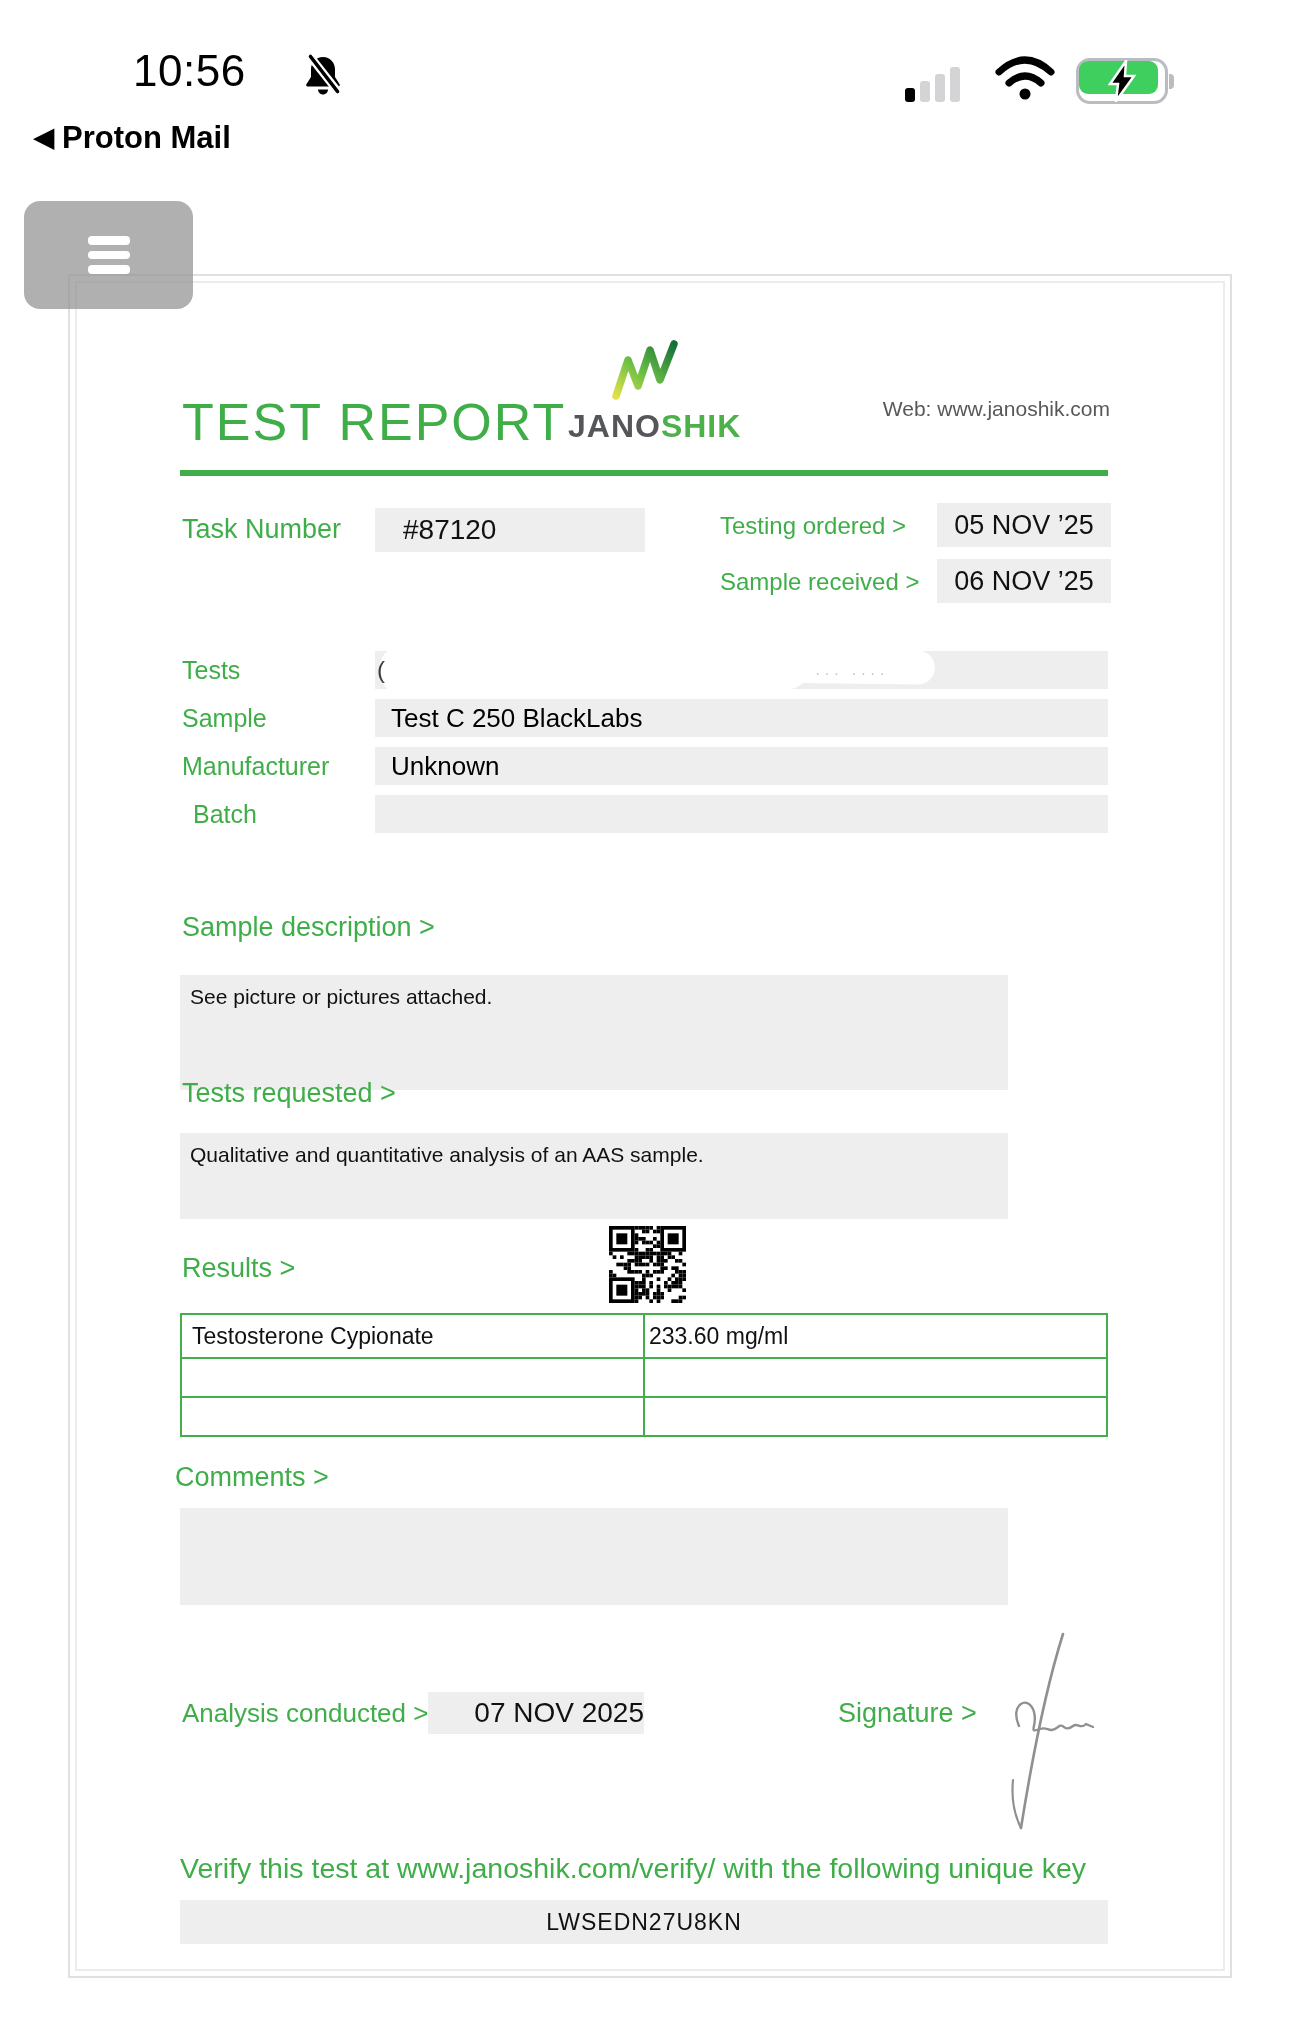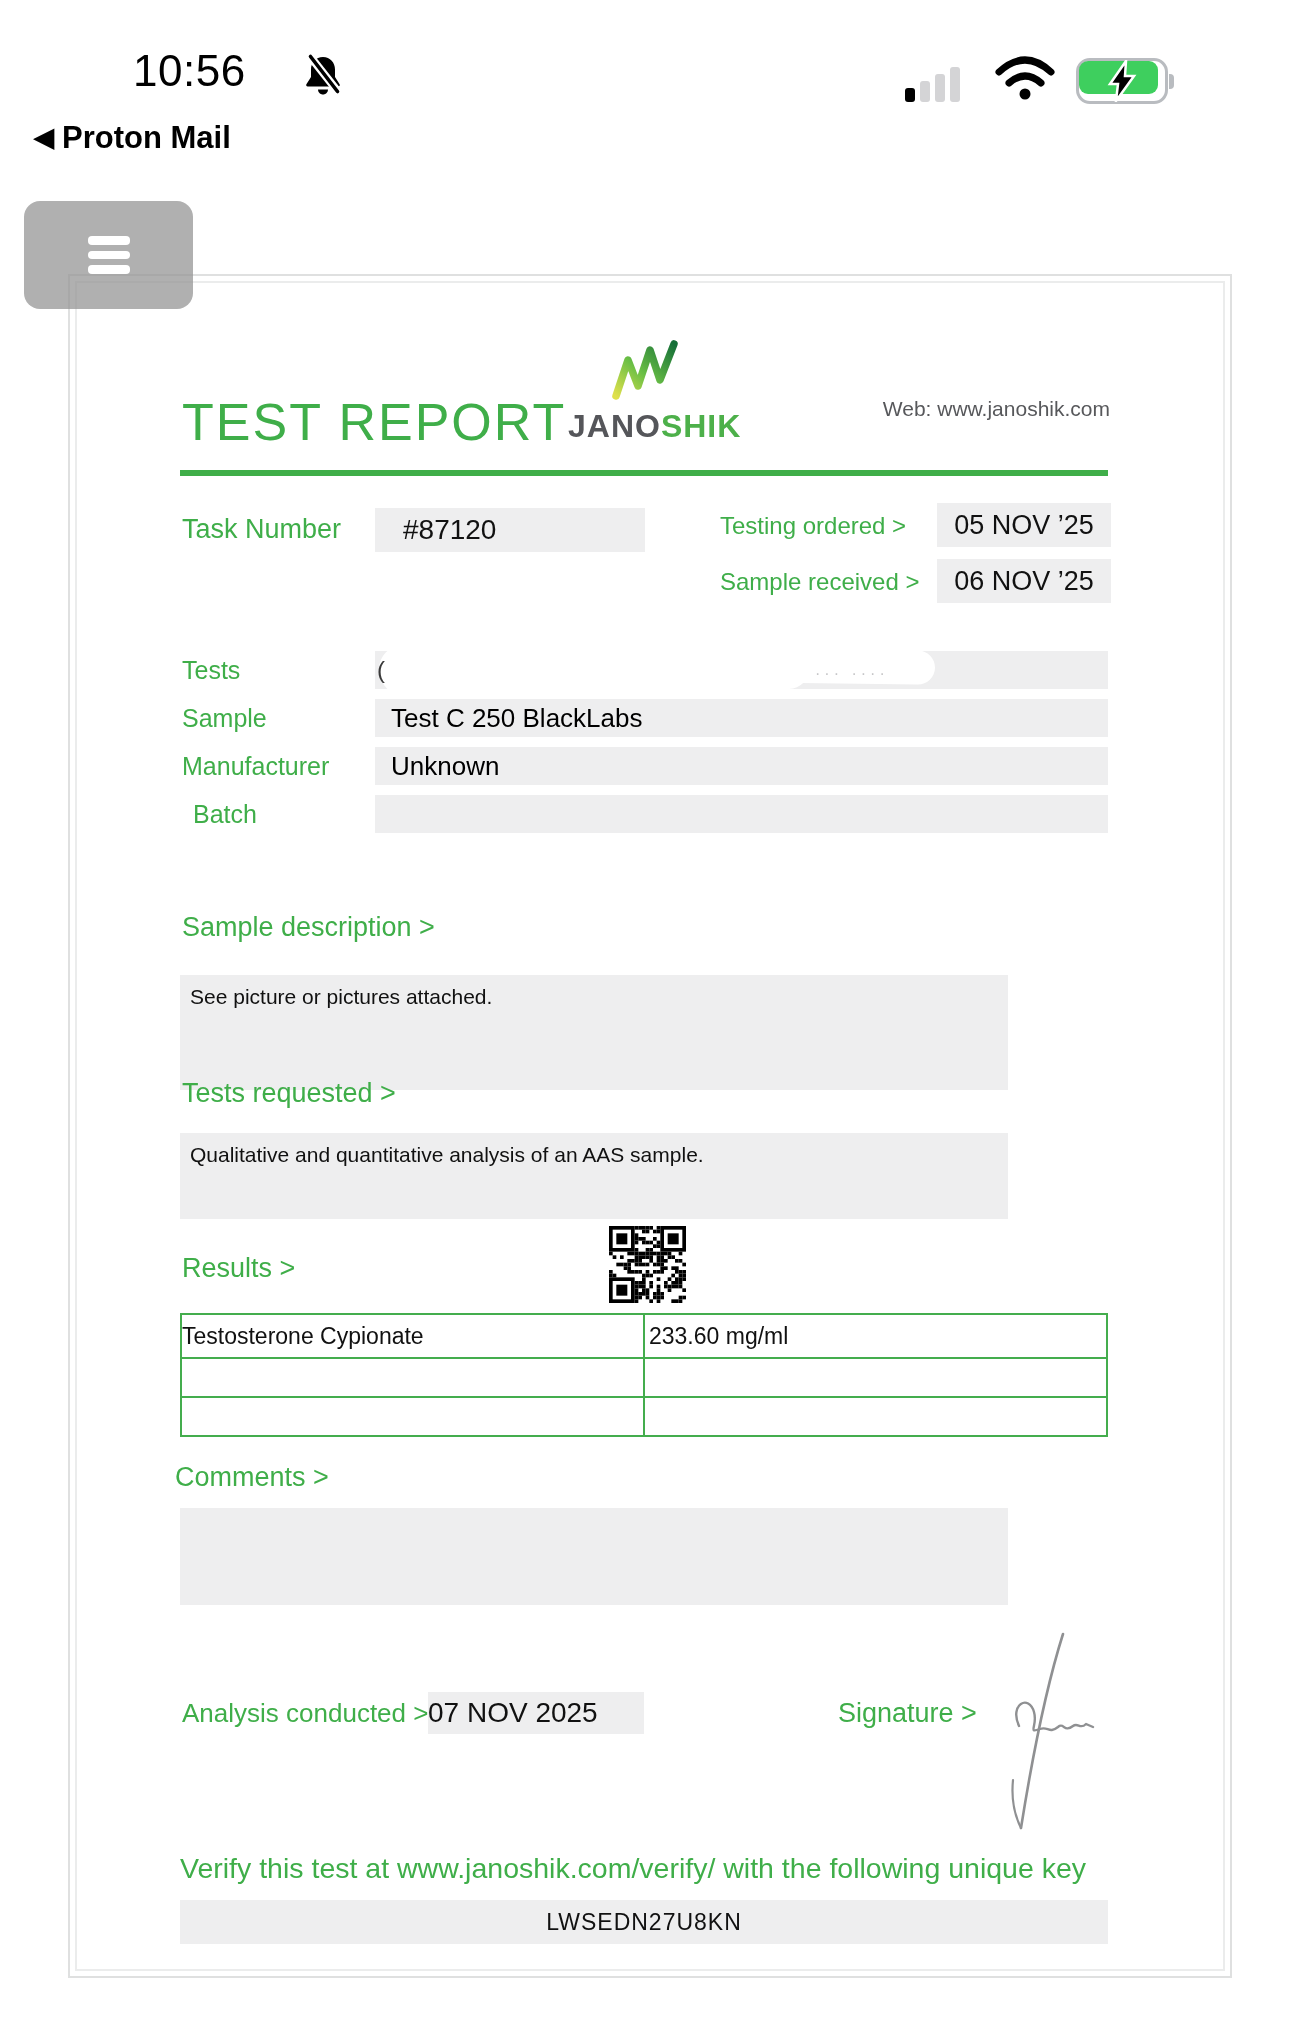--- a/index.html
+++ b/index.html
@@ -74,28 +74,28 @@
   .redact-dots{position:absolute;left:440px;top:4px;color:#c6c6c8;font-size:16px;letter-spacing:4px;}
   .redact-paren{position:absolute;left:2px;top:0;color:#3a3a3a;font-size:24px;line-height:38px;}
 
   .sec-head{font-size:27px;color:var(--green);}
   .body-box{left:180px;width:828px;background:var(--box-grey);position:absolute;font-size:21px;color:var(--ink);padding:10px 0 0 10px;}
 
   
   .rtable{left:180px;top:1313px;width:928px;border:2.5px solid #44ad4d;}
   .rtable .row{display:flex;border-top:2.5px solid #44ad4d;}
   .rtable .row:first-child{border-top:none;}
-  .rtable .c1{width:463px;border-right:2.5px solid #44ad4d;padding-left:0;}
+  .rtable .c1{width:463px;border-right:2.5px solid #44ad4d;padding-left:10px;}
   .rtable .c2{flex:1;padding-left:4px;}
   .rtable .r1{height:42px;line-height:42px;font-size:23px;color:var(--ink);}
   .rtable .r2{height:39px;}
   .qr{left:609px;top:1226px;width:77px;height:77px;}
 
   .ana-label{left:182px;top:1698px;font-size:26px;}
-  .ana-box{left:428px;top:1692px;width:216px;height:42px;font-size:28px;line-height:42px;text-align:left;}
+  .ana-box{left:428px;top:1692px;width:216px;height:42px;font-size:28px;line-height:42px;text-align:right;}
   .sig-label{left:838px;top:1698px;font-size:27px;}
   .sig-svg{left:985px;top:1630px;width:115px;height:205px;}
 
   .verify{left:180px;top:1852px;width:940px;font-size:28.5px;color:var(--green);}
   .key-box{left:180px;top:1900px;width:928px;height:44px;font-size:23px;line-height:44px;text-align:center;letter-spacing:1px;}
 </style>
 </head>
 <body>
 
 <div class="abs time">10:56</div>

